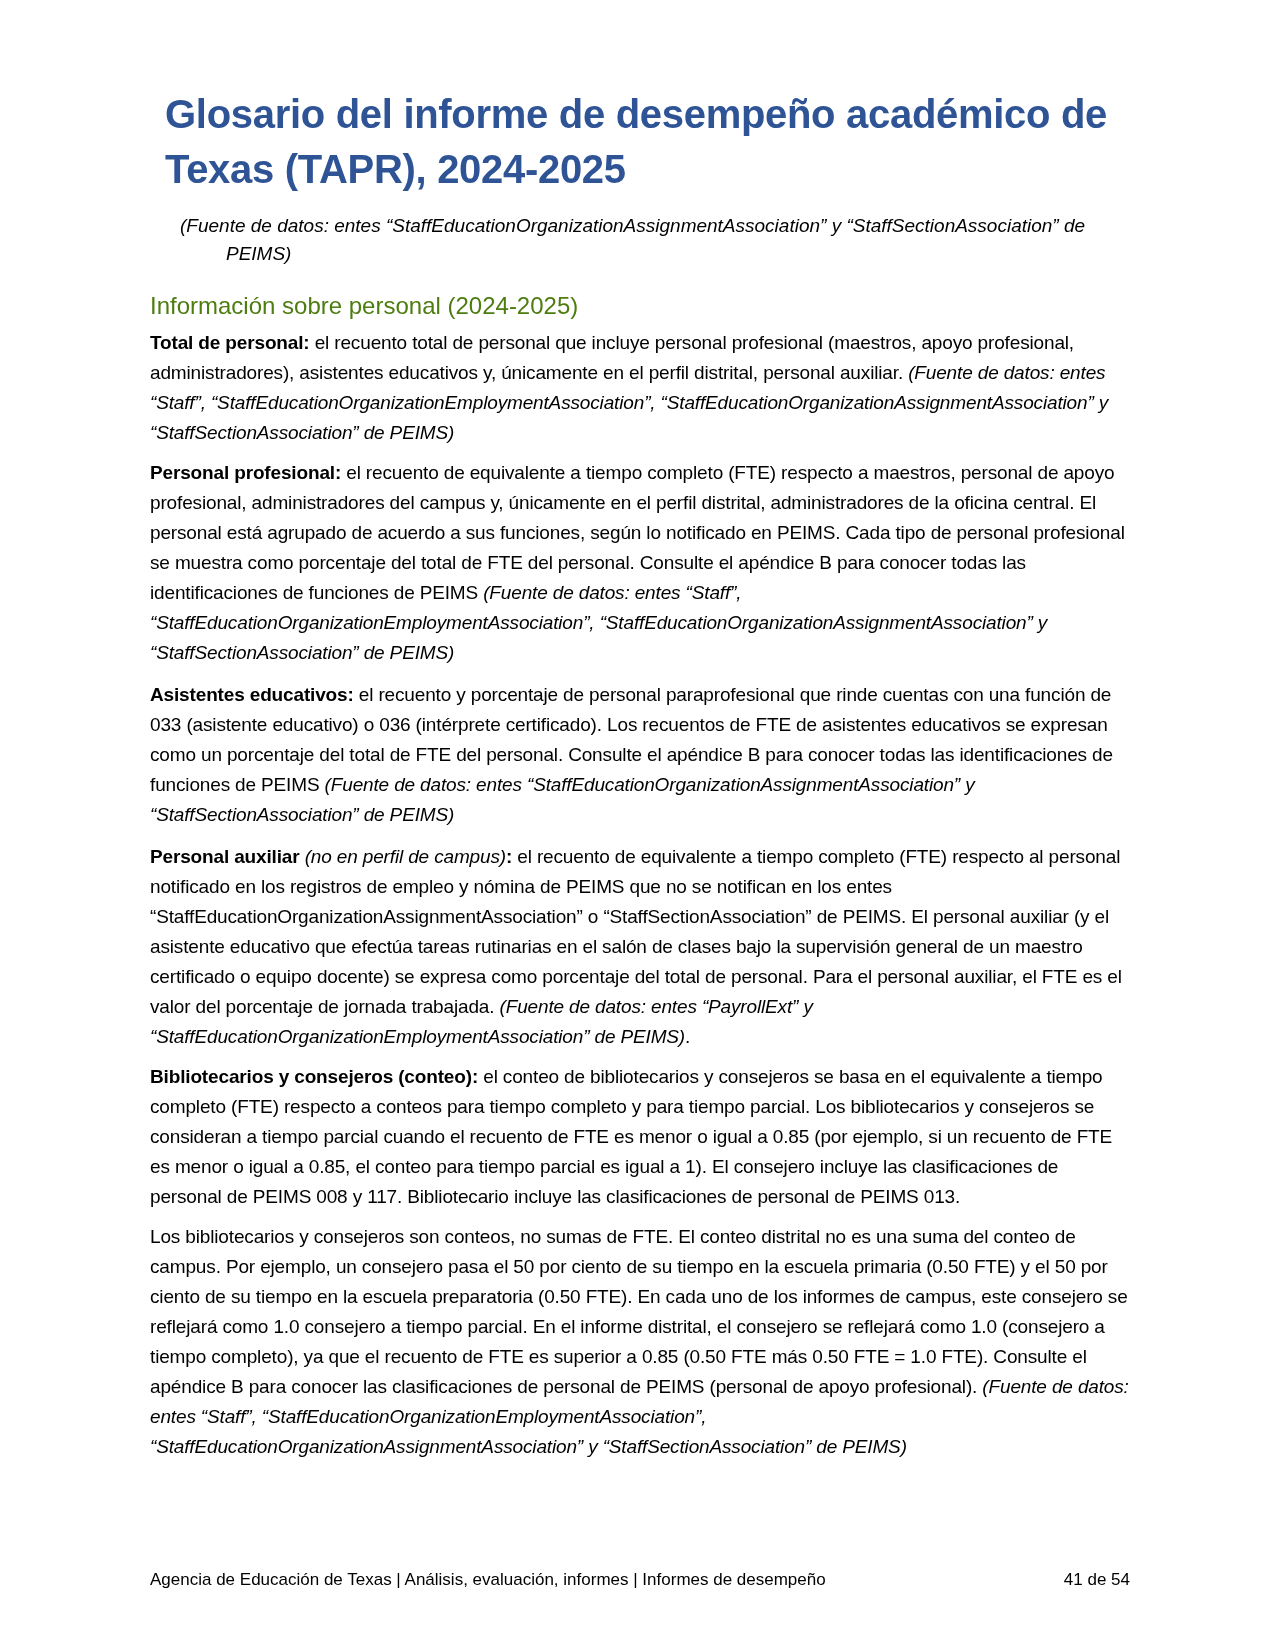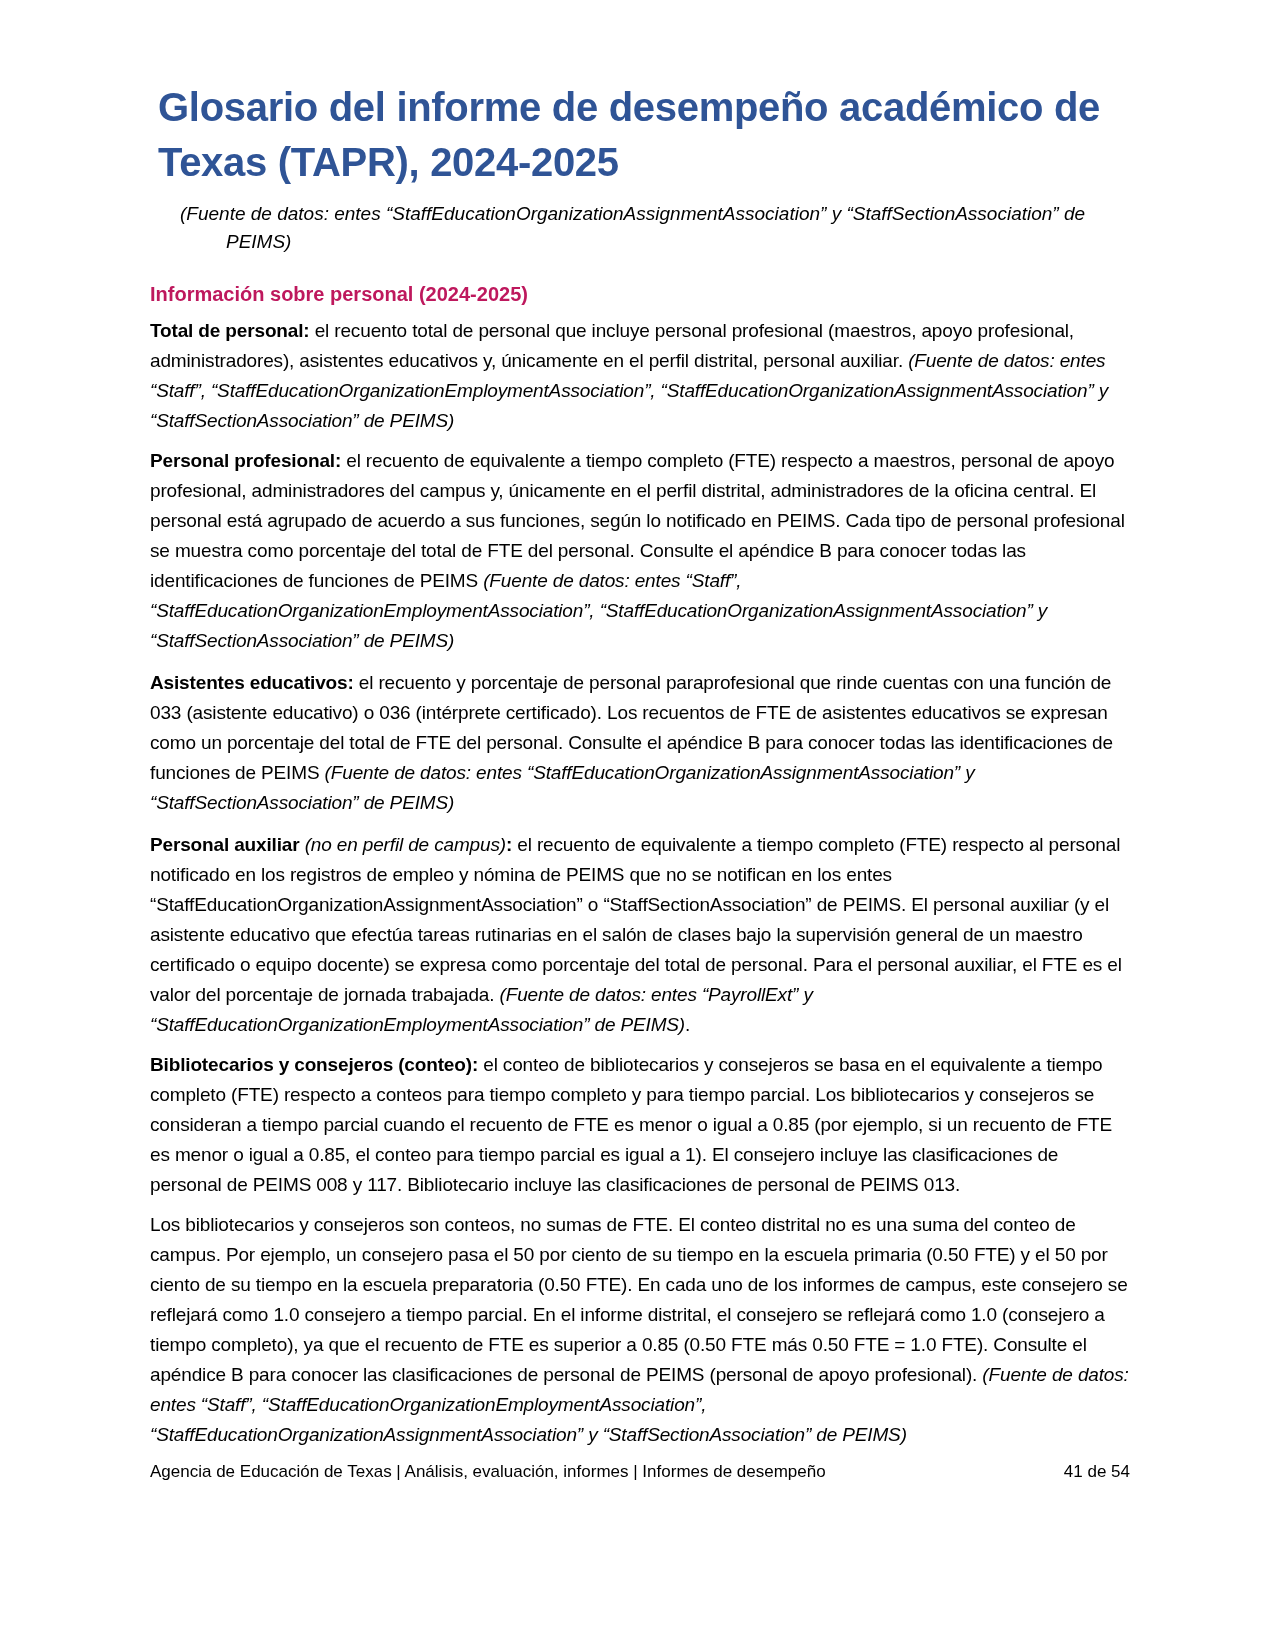--- a/index.html
+++ b/index.html
@@ -3,40 +3,40 @@
   <meta charset="utf-8">
   <style>
     html, body { margin: 0; padding: 0; background: #ffffff; }
     body {
       width: 1275px; height: 1650px; position: relative; overflow: hidden;
       font-family: "Liberation Sans", "DejaVu Sans", sans-serif;
       color: #000000;
     }
     .page { position: absolute; left: 150px; top: 72px; width: 980px; }
     h1 {
-      margin: 8px; font-size: 40px; line-height: 55px; font-weight: bold;
+      margin: 15px; font-size: 40px; line-height: 55px; font-weight: bold;
       color: #2F5496; letter-spacing: -0.3px;
     }
     .source-note {
       margin: 10px 0 0 30px; font-style: italic; font-size: 19px; line-height: 28px;
       padding-left: 46px; text-indent: -46px;
     }
     h2 {
-      margin: 18px 0 2px 0; font-size: 20px; line-height: 40px; font-weight: bold;
-      color: #be185d;
+      margin: 18px 0 2px 0; font-size: 24px; line-height: 40px; font-weight: normal;
+      color: #4d7c0f;
     }
     p {
       margin: 0 0 10px 0; font-size: 19px; line-height: 30px;
       letter-spacing: -0.15px;
     }
     p.gap-before { margin-top: 12px; }
     .term { font-weight: bold; }
     .it { font-style: italic; }
     .footer {
-      position: absolute; left: 150px; top: 1460px; width: 980px;
+      position: absolute; left: 150px; top: 1568px; width: 980px;
       font-size: 17px; line-height: 24px; display: flex; justify-content: space-between;
     }
   </style>
 </head>
 <body>
 
 <div class="page">
   <h1>Glosario del informe de desempeño académico de Texas (TAPR), 2024-2025</h1>
   <div class="source-note">(Fuente de datos: entes “StaffEducationOrganizationAssignmentAssociation” y “StaffSectionAssociation” de PEIMS)</div>
 

